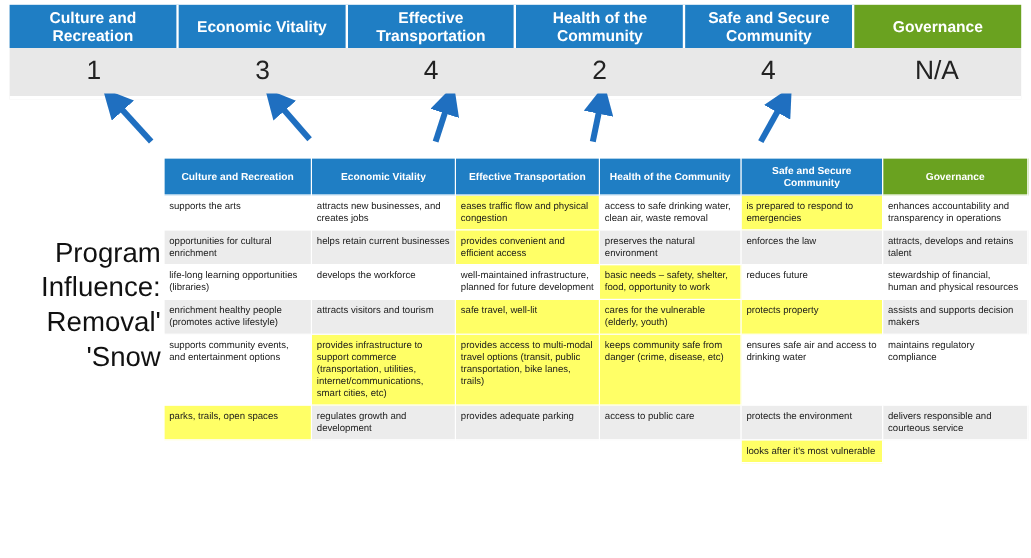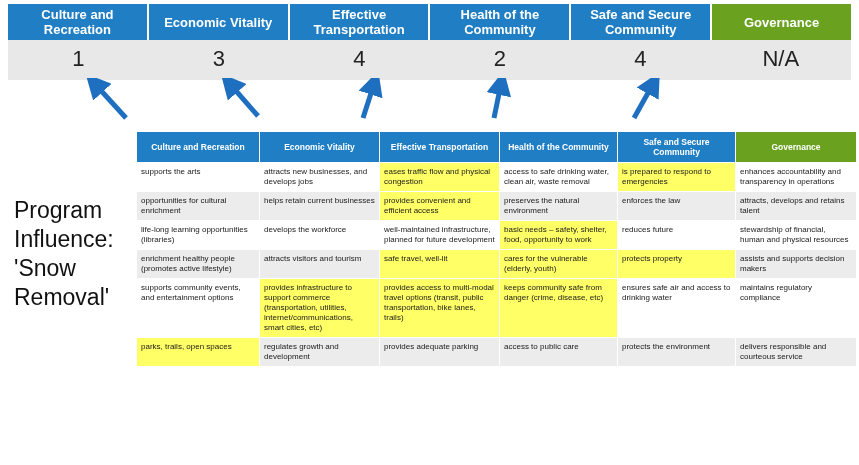--- a/index.html
+++ b/index.html
@@ -72,21 +72,21 @@
 
   
   #caption {
     position: absolute;
     left: 14px;
     top: 196px;
     width: 120px;
     font-size: 23px;
     line-height: 29px;
     color: #111111;
-    text-align: left;
+    text-align: right;
   }
 
   
   #matrix {
     position: absolute;
     left: 136px;
     top: 131px;
     width: 715px;
     border-collapse: collapse;
     table-layout: fixed;
@@ -149,39 +149,39 @@
   <line x1="126" y1="40" x2="95" y2="6" stroke="#1f6fc0" stroke-width="5" marker-end="url(#ah)"></line>
   <line x1="258" y1="38" x2="230" y2="6" stroke="#1f6fc0" stroke-width="5" marker-end="url(#ah)"></line>
   <line x1="363" y1="40" x2="374" y2="6" stroke="#1f6fc0" stroke-width="5" marker-end="url(#ah)"></line>
   <line x1="494" y1="40" x2="501" y2="6" stroke="#1f6fc0" stroke-width="5" marker-end="url(#ah)"></line>
   <line x1="634" y1="40" x2="653" y2="6" stroke="#1f6fc0" stroke-width="5" marker-end="url(#ah)"></line>
 </svg>
 
 <div id="caption">
   <div>Program</div>
   <div>Influence:</div>
+  <div>Removal'</div>
   <div>'Snow</div>
-  <div>Removal'</div>
 </div>
 
 <table id="matrix">
   <thead>
     <tr>
       <th style="width:118px">Culture and Recreation</th>
       <th style="width:115px">Economic Vitality</th>
       <th style="width:115px">Effective Transportation</th>
       <th style="width:113px">Health of the Community</th>
       <th style="width:113px">Safe and Secure Community</th>
       <th style="width:116px" class="gov">Governance</th>
     </tr>
   </thead>
   <tbody id="matrix-body">
       <tr>
         <td>supports the arts</td>
-        <td>attracts new businesses, and develops jobs</td>
+        <td>attracts new businesses, and creates jobs</td>
         <td class="hl">eases traffic flow and physical congestion</td>
         <td>access to safe drinking water, clean air, waste removal</td>
         <td class="hl">is prepared to respond to emergencies</td>
         <td>enhances accountability and transparency in operations</td>
       </tr>
       <tr class="alt">
         <td>opportunities for cultural enrichment</td>
         <td>helps retain current businesses</td>
         <td class="hl">provides convenient and efficient access</td>
         <td>preserves the natural environment</td>
@@ -213,14 +213,22 @@
         <td>maintains regulatory compliance</td>
       </tr>
       <tr class="alt">
         <td class="hl">parks, trails, open spaces</td>
         <td>regulates growth and development</td>
         <td>provides adequate parking</td>
         <td>access to public care</td>
         <td>protects the environment</td>
         <td>delivers responsible and courteous service</td>
       </tr>
+      <tr class="alt">
+        <td class="empty"></td>
+        <td class="empty"></td>
+        <td class="empty"></td>
+        <td class="empty"></td>
+        <td class="hl">looks after it's most vulnerable</td>
+        <td class="empty"></td>
+      </tr>
     </tbody>
 </table>
 
 </body></html>

